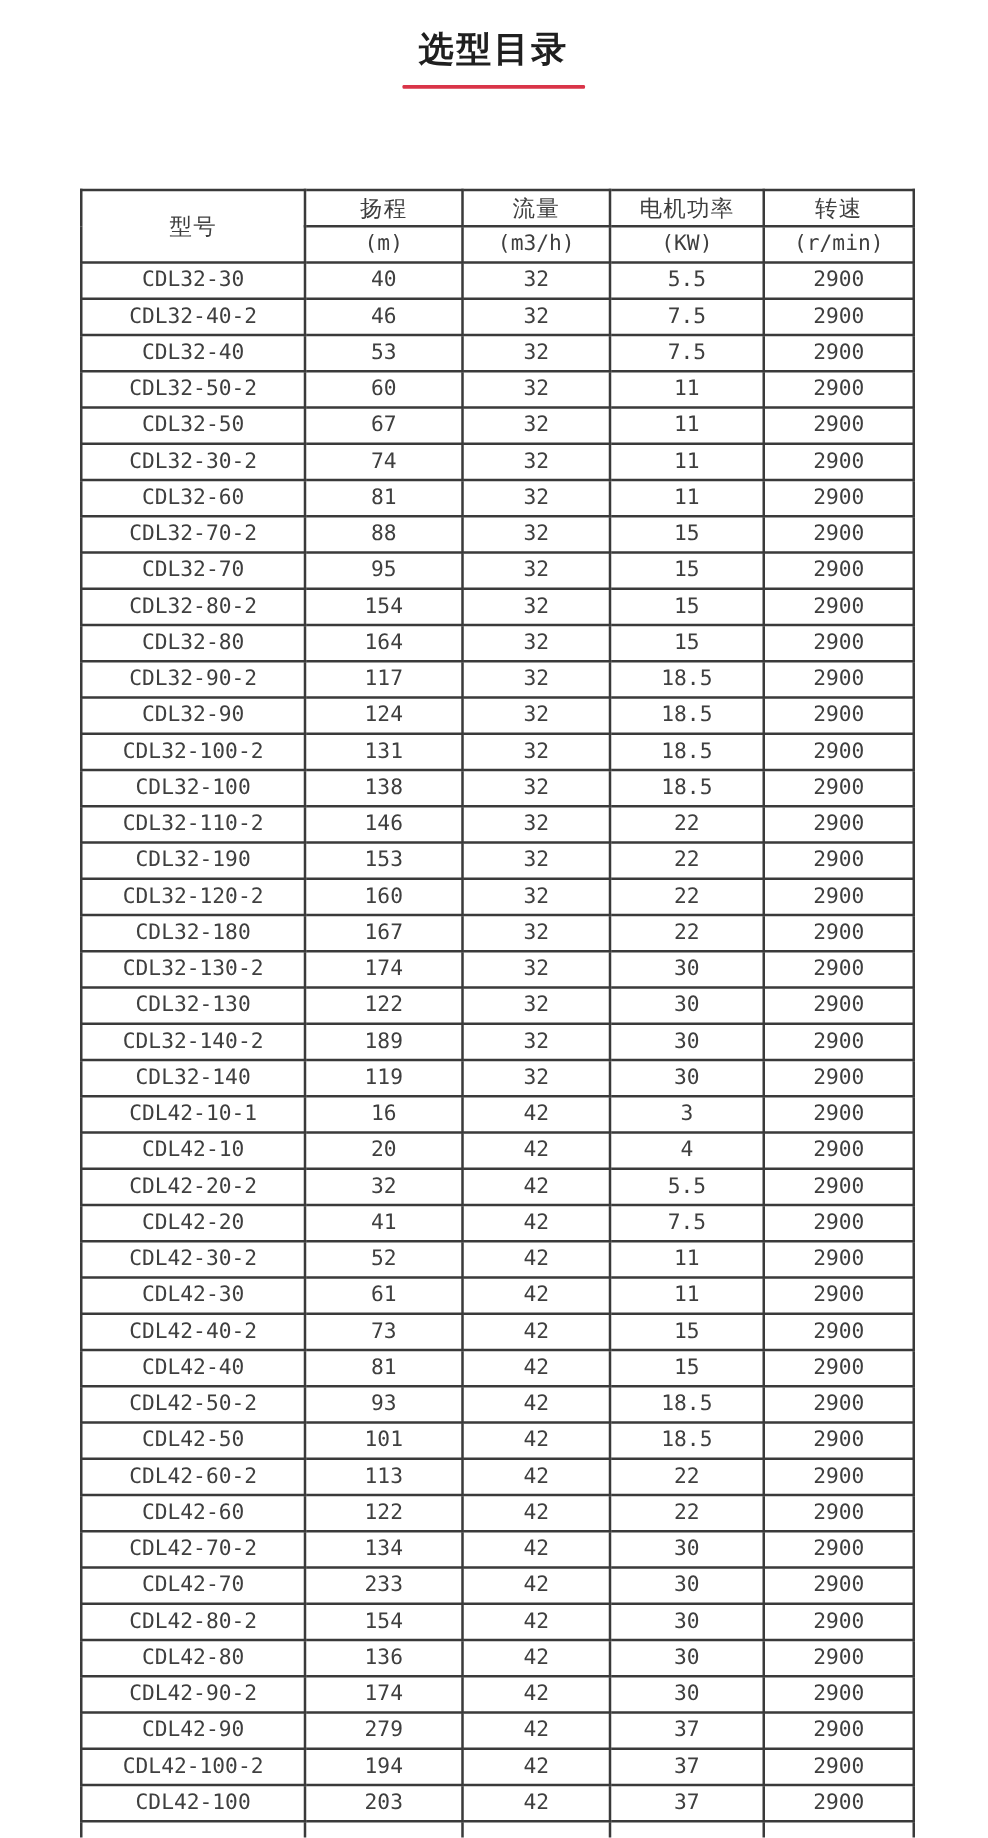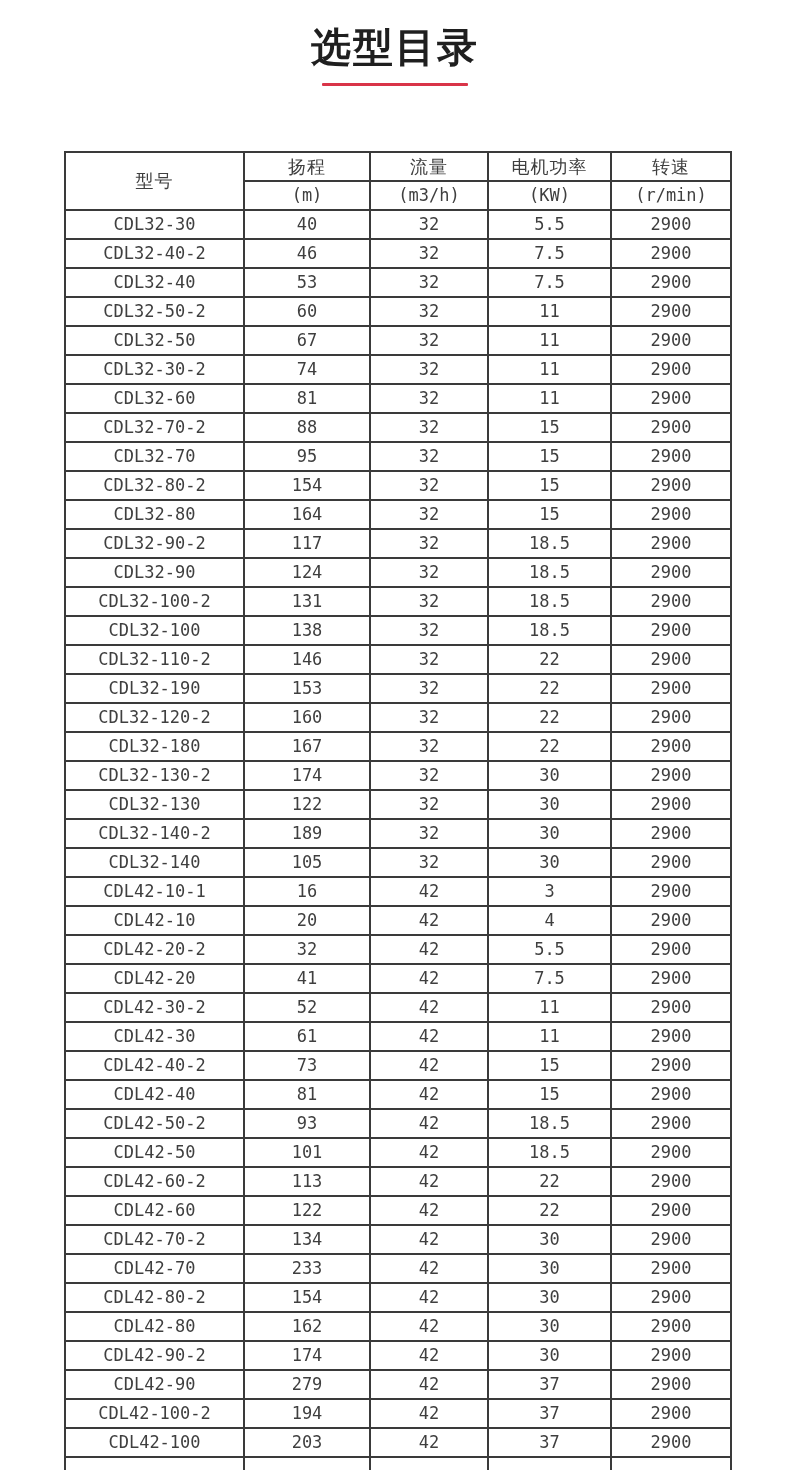--- a/index.html
+++ b/index.html
@@ -18,21 +18,21 @@
     top: 0;
     left: 0;
     width: 790px;
     text-align: center;
   }
   .page-title {
     margin: 0;
     padding-top: 22px;
     font-family: "Liberation Sans", "DejaVu Sans", sans-serif;
     font-weight: bold;
-    font-size: 40px;
+    font-size: 28px;
     line-height: 1.25;
     letter-spacing: 2px;
     color: var(--title, #1f1f1f);
   }
   .title-underline {
     width: 146px;
     height: 3px;
     margin: 11px auto 0 auto;
     background: var(--accent, #d93448);
     border-radius: 1px;
@@ -247,21 +247,21 @@
       </tr>
       <tr>
         <td>CDL32-140-2</td>
         <td>189</td>
         <td>32</td>
         <td>30</td>
         <td>2900</td>
       </tr>
       <tr>
         <td>CDL32-140</td>
-        <td>105</td>
+        <td>119</td>
         <td>32</td>
         <td>30</td>
         <td>2900</td>
       </tr>
       <tr>
         <td>CDL42-10-1</td>
         <td>16</td>
         <td>42</td>
         <td>3</td>
         <td>2900</td>
@@ -359,21 +359,21 @@
       </tr>
       <tr>
         <td>CDL42-80-2</td>
         <td>154</td>
         <td>42</td>
         <td>30</td>
         <td>2900</td>
       </tr>
       <tr>
         <td>CDL42-80</td>
-        <td>162</td>
+        <td>136</td>
         <td>42</td>
         <td>30</td>
         <td>2900</td>
       </tr>
       <tr>
         <td>CDL42-90-2</td>
         <td>174</td>
         <td>42</td>
         <td>30</td>
         <td>2900</td>

